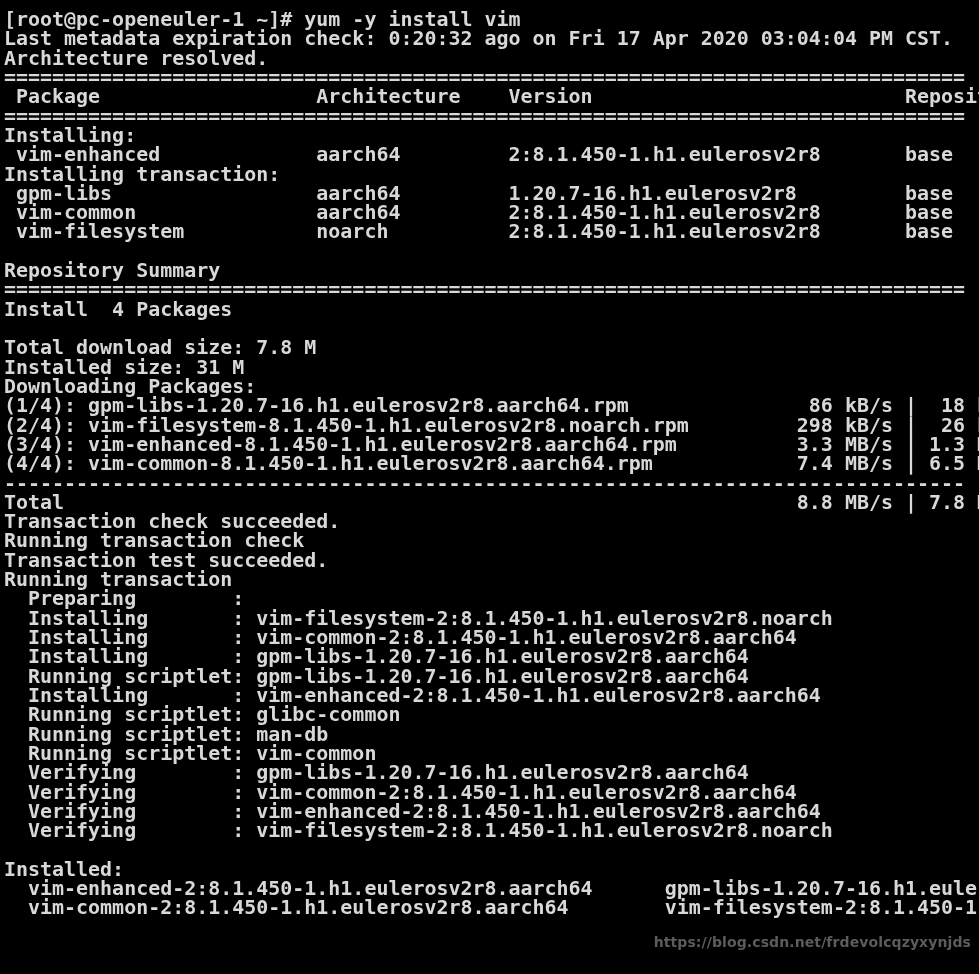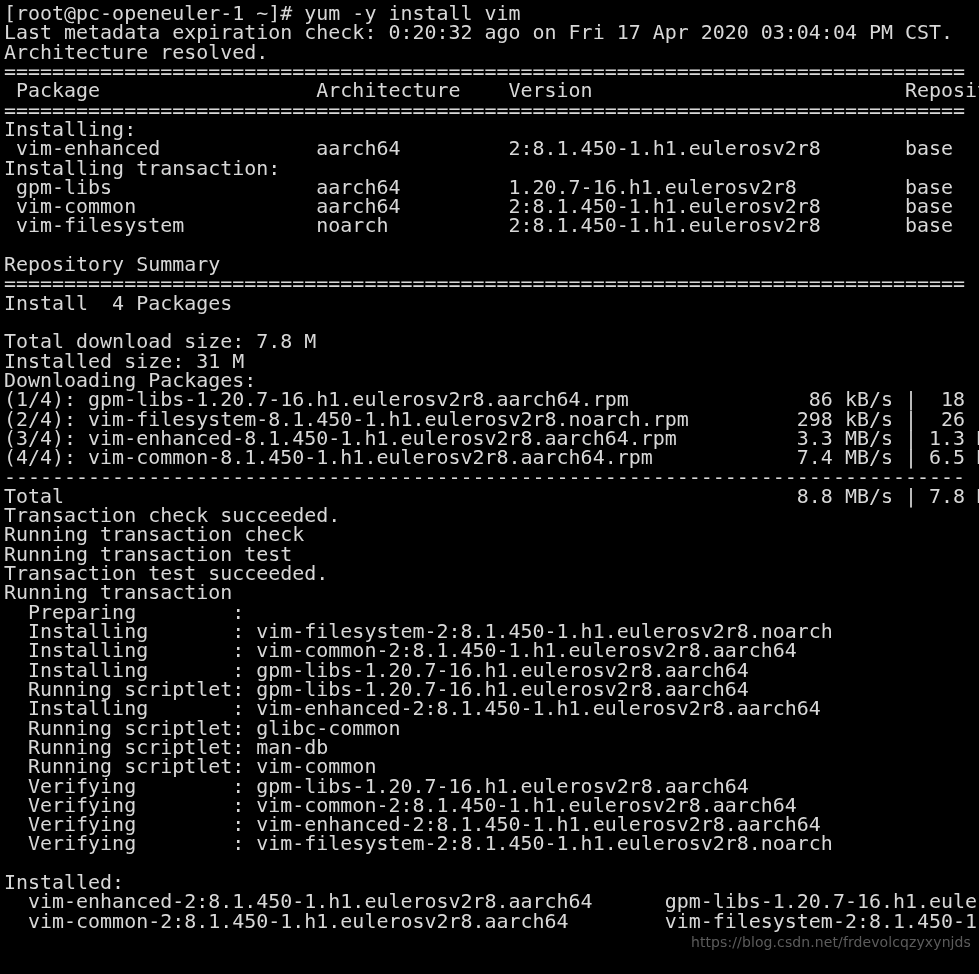--- a/index.html
+++ b/index.html
@@ -17,22 +17,23 @@
   #terminal {
     position: relative;
     width: 979px;
     height: 974px;
     background: #000000;
     color: #d8d8d8;
     font-family: "DejaVu Sans Mono", "Liberation Mono", monospace;
     font-size: 15.1px;
     line-height: 19.32px;
     letter-spacing: 0px;
-    padding: 4px 0 0 4px;
+    padding: 10px 0 0 4px;
     box-sizing: border-box;
+    font-weight: bold;
   }
   .line {
     white-space: pre;
     height: 19.32px;
     color: #d8d8d8;
     font-family: "DejaVu Sans Mono", "Liberation Mono", monospace;
   }
   .line.blank {
     color: transparent;
   }
@@ -78,21 +79,20 @@
       <div class="line">Installed size: 31 M</div>
       <div class="line">Downloading Packages:</div>
       <div class="line">(1/4): gpm-libs-1.20.7-16.h1.eulerosv2r8.aarch64.rpm               86 kB/s |  18 kB     00:00</div>
       <div class="line">(2/4): vim-filesystem-8.1.450-1.h1.eulerosv2r8.noarch.rpm         298 kB/s |  26 kB     00:00</div>
       <div class="line">(3/4): vim-enhanced-8.1.450-1.h1.eulerosv2r8.aarch64.rpm          3.3 MB/s | 1.3 MB     00:00</div>
       <div class="line">(4/4): vim-common-8.1.450-1.h1.eulerosv2r8.aarch64.rpm            7.4 MB/s | 6.5 MB     00:00</div>
       <div class="line">--------------------------------------------------------------------------------</div>
       <div class="line">Total                                                             8.8 MB/s | 7.8 MB     00:00</div>
       <div class="line">Transaction check succeeded.</div>
       <div class="line">Running transaction check</div>
-      <div class="line">Running transaction test</div>
       <div class="line">Transaction test succeeded.</div>
       <div class="line">Running transaction</div>
       <div class="line">  Preparing        :                                                                      1/1</div>
       <div class="line">  Installing       : vim-filesystem-2:8.1.450-1.h1.eulerosv2r8.noarch                     1/4</div>
       <div class="line">  Installing       : vim-common-2:8.1.450-1.h1.eulerosv2r8.aarch64                        2/4</div>
       <div class="line">  Installing       : gpm-libs-1.20.7-16.h1.eulerosv2r8.aarch64                            3/4</div>
       <div class="line">  Running scriptlet: gpm-libs-1.20.7-16.h1.eulerosv2r8.aarch64                            3/4</div>
       <div class="line">  Installing       : vim-enhanced-2:8.1.450-1.h1.eulerosv2r8.aarch64                      4/4</div>
       <div class="line">  Running scriptlet: glibc-common                                                         4/4</div>
       <div class="line">  Running scriptlet: man-db                                                               4/4</div>

